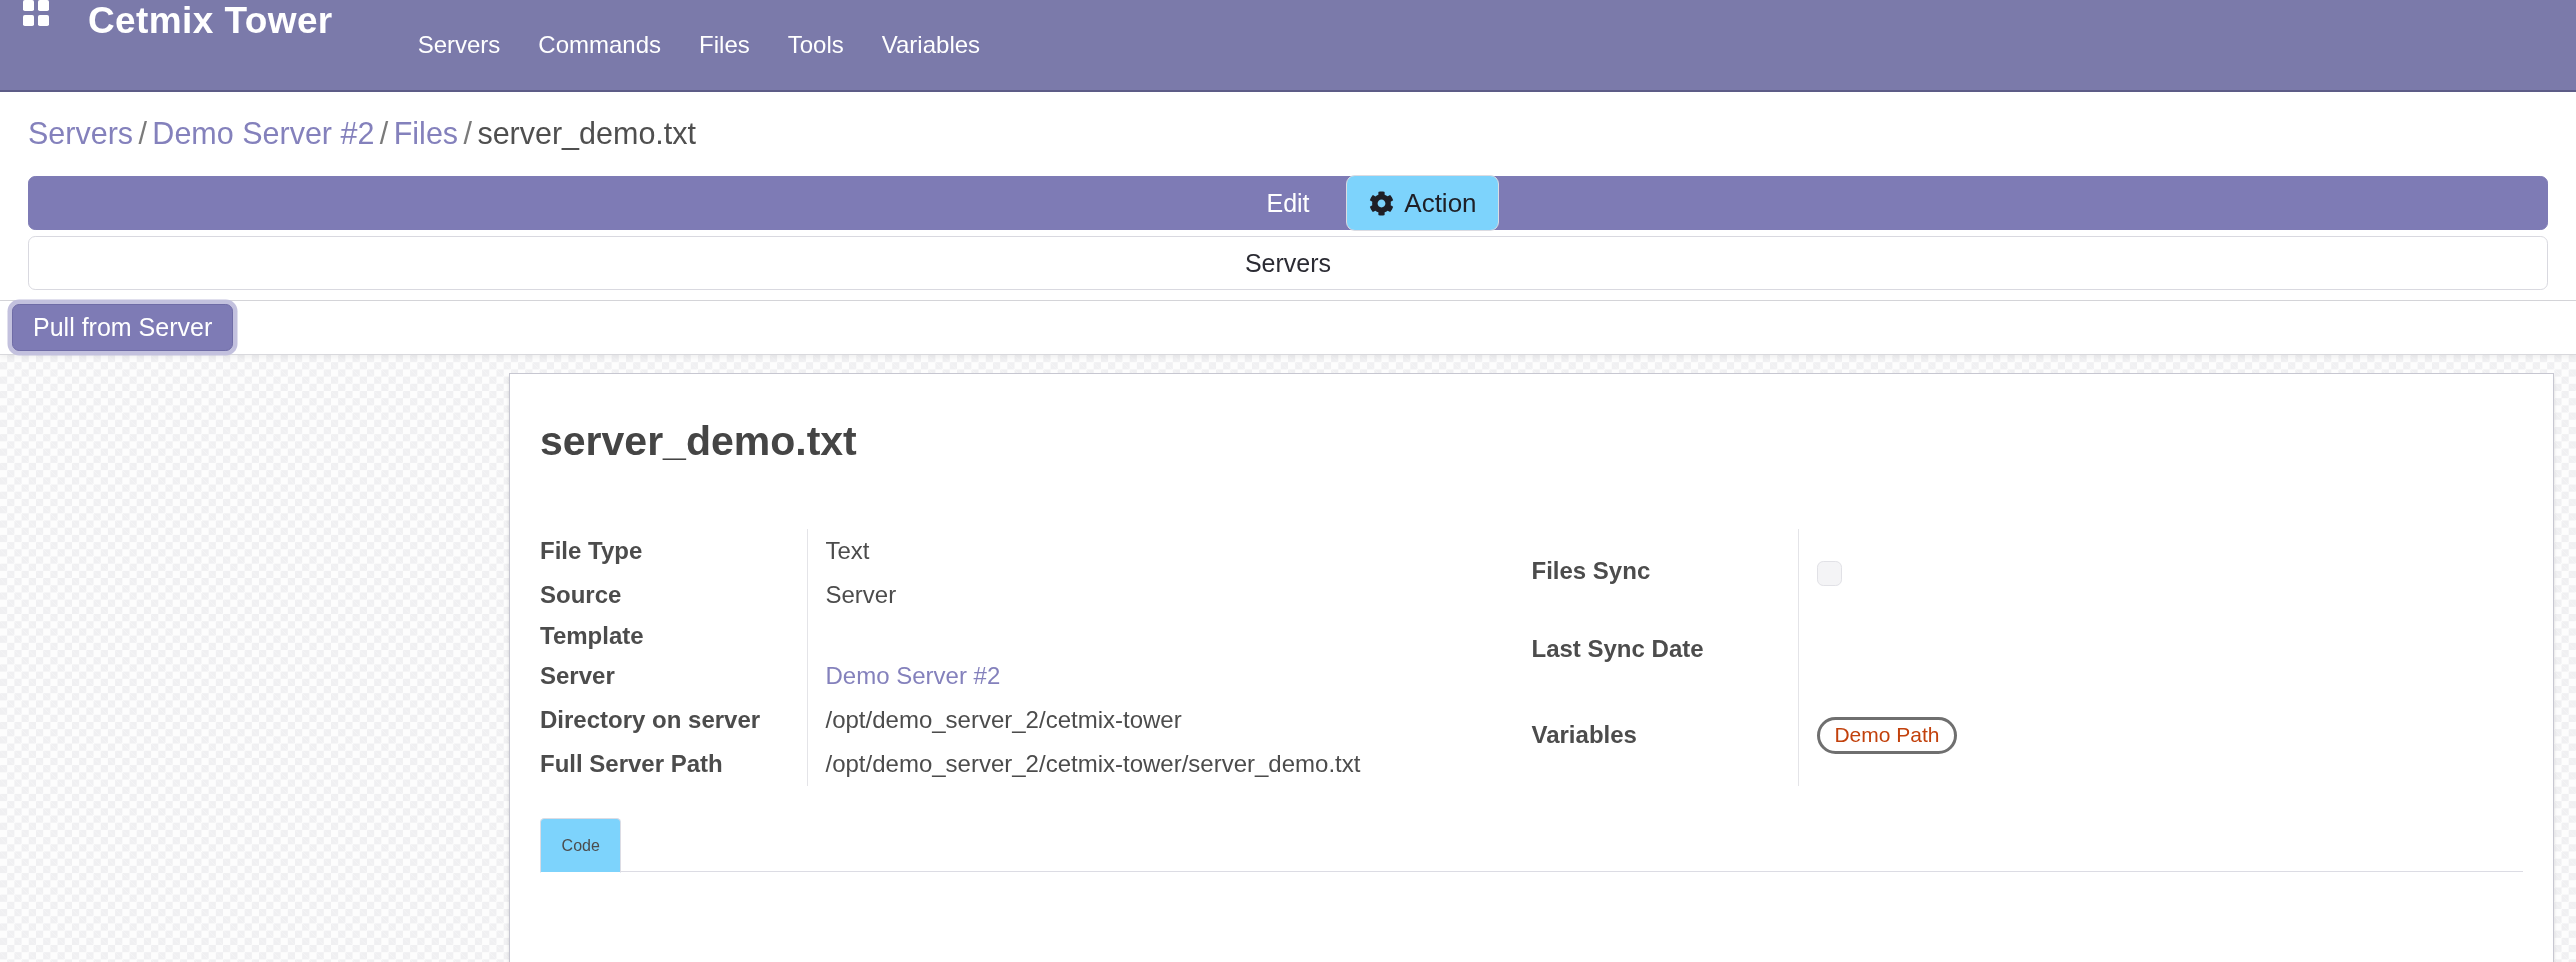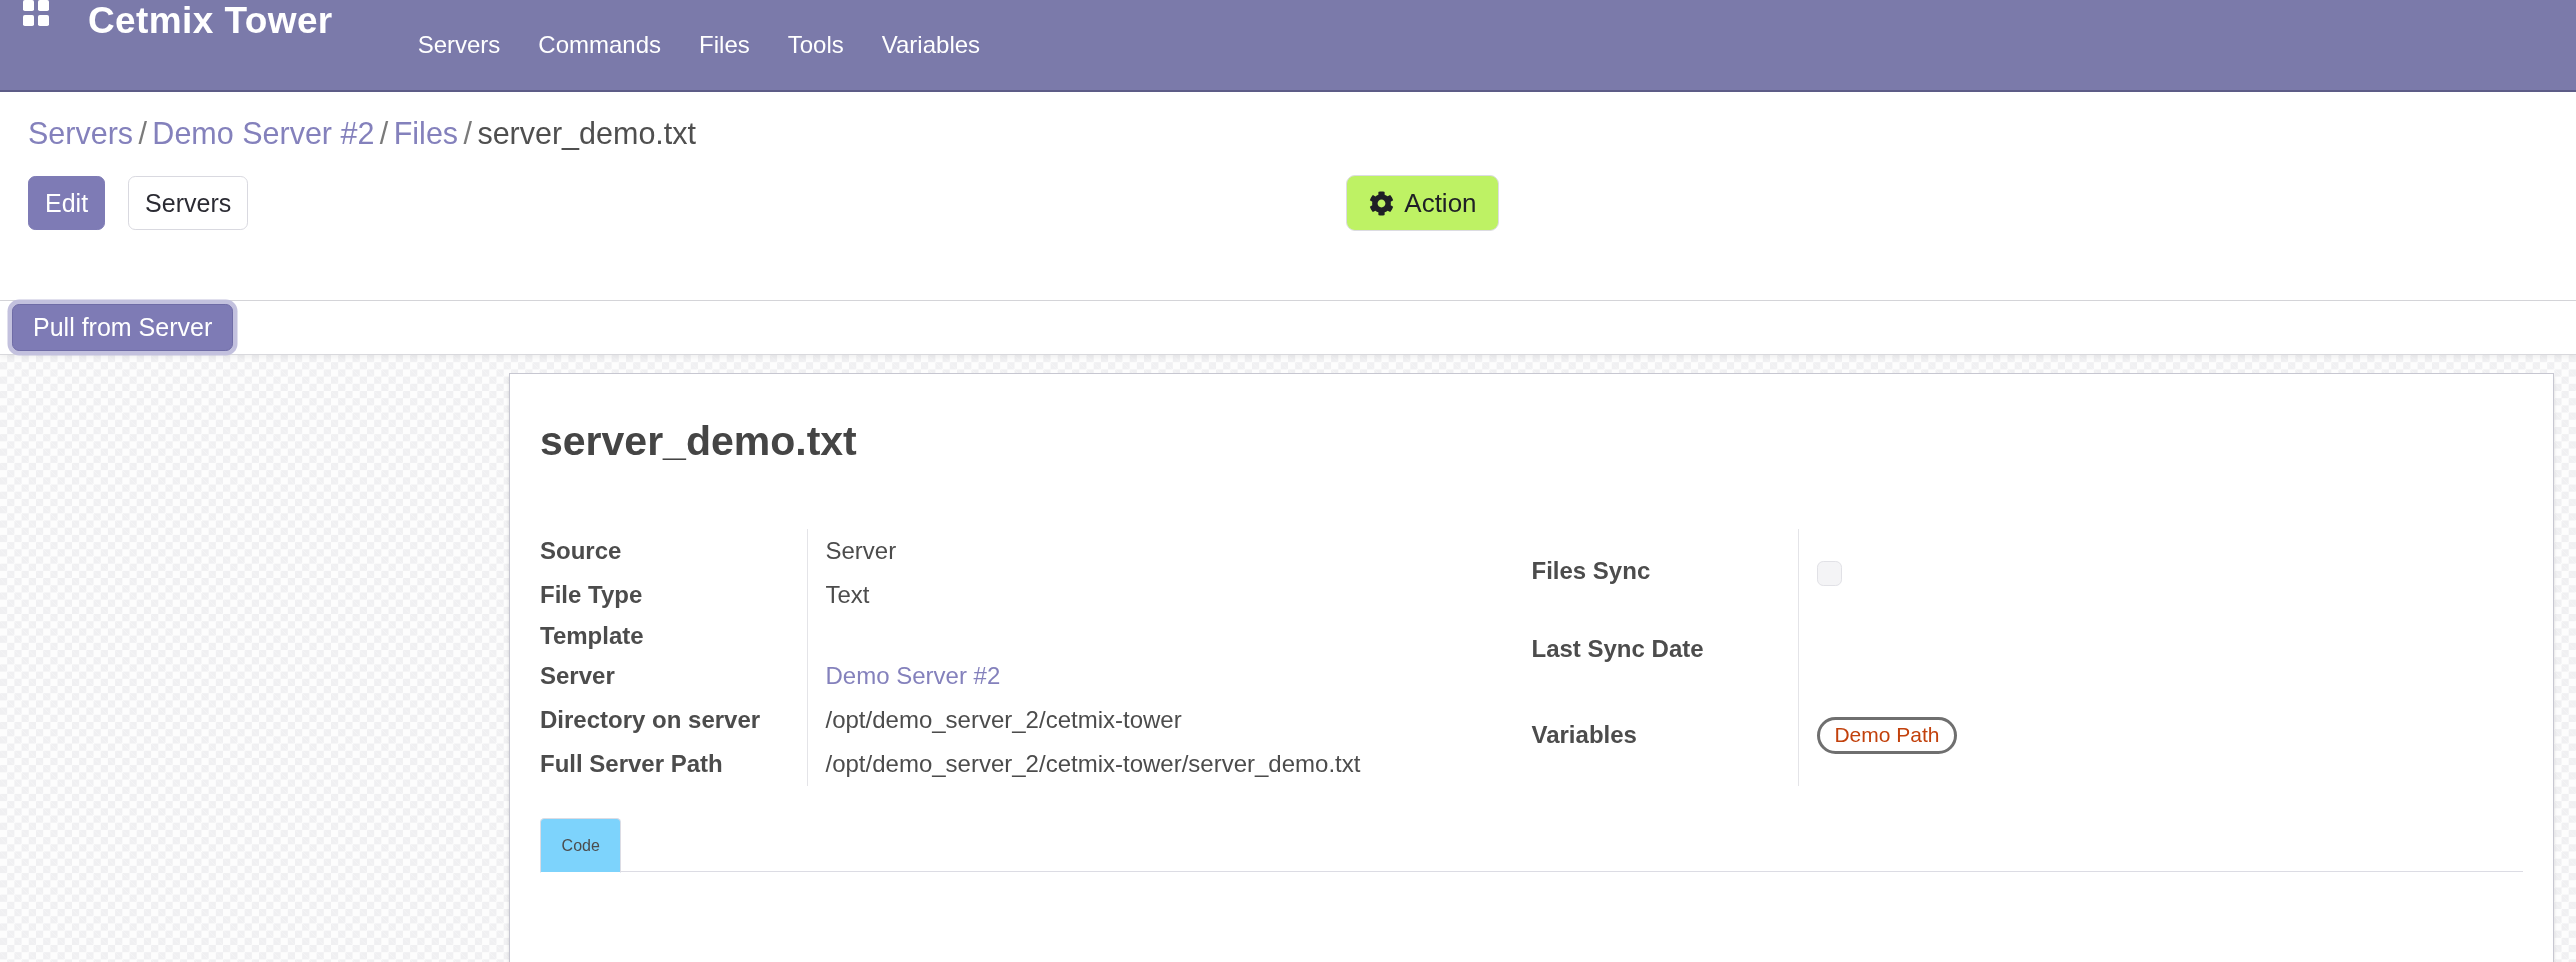--- a/index.html
+++ b/index.html
@@ -64,21 +64,21 @@
     position: relative;
     height: 209px;
     background: #ffffff;
     border-bottom: 1.8px solid var(--panel-border);
     padding: 23px 28px 0 28px;
   }
   .breadcrumb { font-size: 30.5px; line-height: 36px; }
   .bc-link { color: var(--link); cursor: pointer; }
   .bc-sep  { color: #7a7a7a; margin: 0 5.4px; }
   .bc-current { color: #4f4f4f; }
-  .cp-buttons { margin-top: 25px; display: flex; gap: 23px; }
+  .cp-buttons { margin-top: 25px; display: flex; gap: 6px; flex-direction: column; }
   .btn {
     font-family: inherit;
     font-size: 25px;
     line-height: 30.5px;
     padding: 10.8px 16px;
     border-radius: 7.2px;
     border: 0.9px solid transparent;
     cursor: pointer;
     white-space: nowrap;
   }
@@ -88,21 +88,21 @@
     position: absolute;
     left: 1346px; top: 83px;
     height: 56px;
     display: inline-flex;
     align-items: center;
     gap: 10.8px;
     padding: 0 21.5px;
     font-size: 26px;
     border-radius: 9px;
     border: 0.9px solid #dcdce2;
-    background: #bef264;
+    background: #7dd3fc;
     color: #1f1f26;
     cursor: pointer;
   }
   .gear-icon { display: inline-flex; align-items: center; }
 
   
   .statusbar {
     height: 54px;
     background: #ffffff;
     border-bottom: 1.8px solid #d9d9dd;
@@ -258,26 +258,26 @@
   <button class="pull-btn">Pull from Server</button>
 </section>
 
 <main class="content">
   <div class="sheet">
     <h1 class="sheet-title">server_demo.txt</h1>
     <div class="o-group">
       <table class="inner-group">
           <tbody id="group-left">
             <tr>
+              <td class="o-label">File Type</td>
+              <td class="o-value"><span>Text</span></td>
+            </tr>
+            <tr>
               <td class="o-label">Source</td>
               <td class="o-value"><span>Server</span></td>
-            </tr>
-            <tr>
-              <td class="o-label">File Type</td>
-              <td class="o-value"><span>Text</span></td>
             </tr>
             <tr class="empty-row">
               <td class="o-label">Template</td>
               <td class="o-value"><span></span></td>
             </tr>
             <tr>
               <td class="o-label">Server</td>
               <td class="o-value"><span class="value-link">Demo Server #2</span></td>
             </tr>
             <tr>

